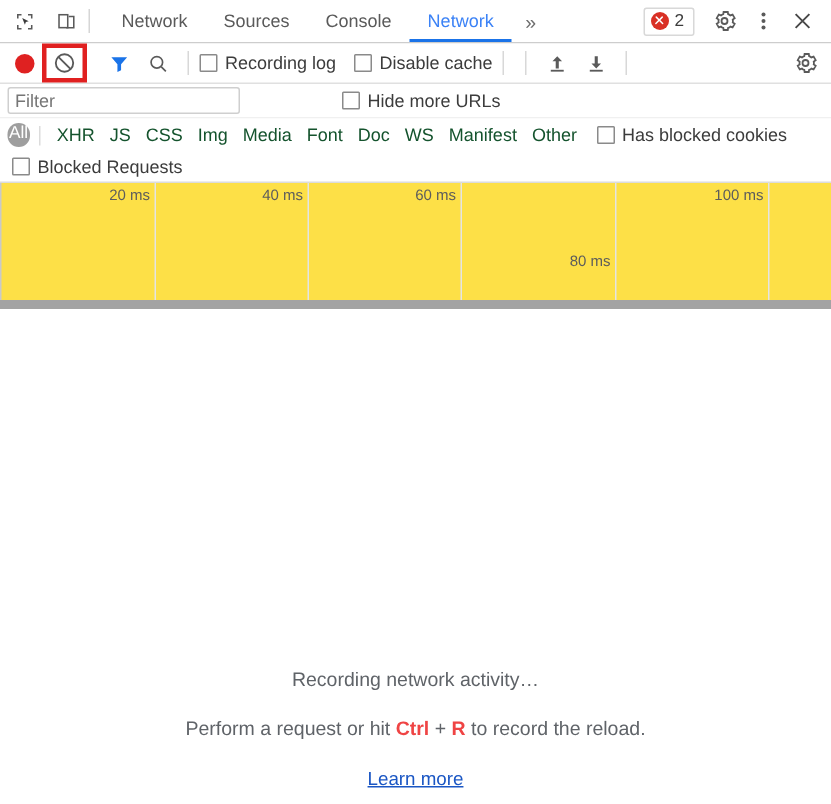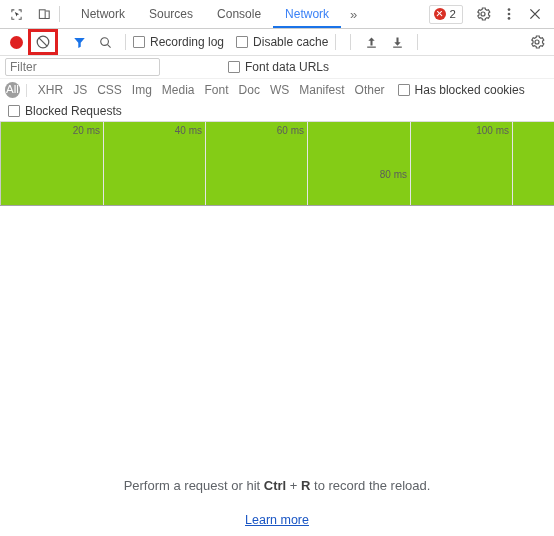--- a/index.html
+++ b/index.html
@@ -226,41 +226,41 @@
     cursor: pointer;
     line-height: 1;
   }
   .type-sep {
     width: 1px; height: 13px;
     background: #dcdcdc;
     margin: 0 6px;
   }
   .type-item {
     font-size: 12px;
-    color: #737373;
+    color: #14532d;
     cursor: pointer;
     padding: 0 5px;
     white-space: nowrap;
   }
 
   
   .blockedrow {
     height: 21px; min-height: 21px;
     display: flex; align-items: center;
     padding-left: 8px;
     background: #fff;
     border-bottom: 1px solid #dcdcdc;
   }
 
   
   .overview {
     height: 84px; min-height: 84px;
     position: relative;
-    background: #84cc16;
-    border-bottom: 1px solid #a3a3a3;
+    background: #fde047;
+    border-bottom: 6px solid #a3a3a3;
     overflow: hidden;
   }
   .ov-leftedge {
     position: absolute;
     left: 0; top: 0; bottom: 0;
     width: 1px;
     background: #c9c9c9;
   }
   .ov-div {
     position: absolute;
@@ -296,21 +296,21 @@
   .em-line1 {
     font-size: 13px;
     color: #5f6368;
     margin-bottom: 18px;
   }
   .em-line2 {
     font-size: 13px;
     color: #5f6368;
     margin-bottom: 17px;
   }
-  .em-line2 b { color: #404040; font-weight: bold; }
+  .em-line2 b { color: #ef4444; font-weight: bold; }
   .em-link {
     font-size: 12.5px;
     color: #1a56c4;
     text-decoration: underline;
     cursor: pointer;
   }
 </style>
 </head>
 <body>
 
@@ -431,21 +431,21 @@
         <path d="M13.6 8c0-.3 0-.6-.1-.9l1.3-1-1.4-2.4-1.5.6c-.5-.4-1-.7-1.5-.9L10.2 2H7.4l-.2 1.4c-.6.2-1.1.5-1.5.9l-1.5-.6L2.8 6.1l1.3 1c0 .3-.1.6-.1.9s0 .6.1.9l-1.3 1 1.4 2.4 1.5-.6c.4.4.9.7 1.5.9l.2 1.4h2.8l.2-1.4c.6-.2 1.1-.5 1.5-.9l1.5.6 1.4-2.4-1.3-1c.1-.3.1-.6.1-.9z" fill="none" stroke="#5a5a5a" stroke-width="1.2"></path>
       </svg>
     </div>
   </div>
 
   <div class="filterrow">
     <input class="filter-input" type="text" placeholder="Filter" style="">
     <div class="fr-gap"></div>
     <div class="chk-item">
       <span class="chk"></span>
-      <span>Font data URLs</span>
+      <span>Hide more URLs</span>
     </div>
   </div>
 
   <div class="typerow">
     <span class="pill">All</span>
     <span class="type-sep"></span>
     <span class="type-item">XHR</span>
     <span class="type-item">JS</span>
     <span class="type-item">CSS</span>
     <span class="type-item">Img</span>
@@ -478,20 +478,21 @@
       <div class="ov-div" style="left: 307px;"></div>
       <div class="ov-label" style="left: 307px;">60 ms</div>
       <div class="ov-div" style="left: 410px;"></div>
       <div class="ov-label" style="left: 410px; margin-top: 44px;">80 ms</div>
       <div class="ov-div" style="left: 512px;"></div>
       <div class="ov-label" style="left: 512px;">100 ms</div>
     </div>
 
   <div class="empty">
     <div class="empty-inner">
+      <div class="em-line1">Recording network activity…</div>
       <div class="em-line2">
         <span>Perform a request or hit </span><b>Ctrl</b><span> + </span><b>R</b><span> to record the reload.</span>
       </div>
       <span class="em-link">Learn more</span>
     </div>
   </div>
 
 </div>
 
 </body></html>

